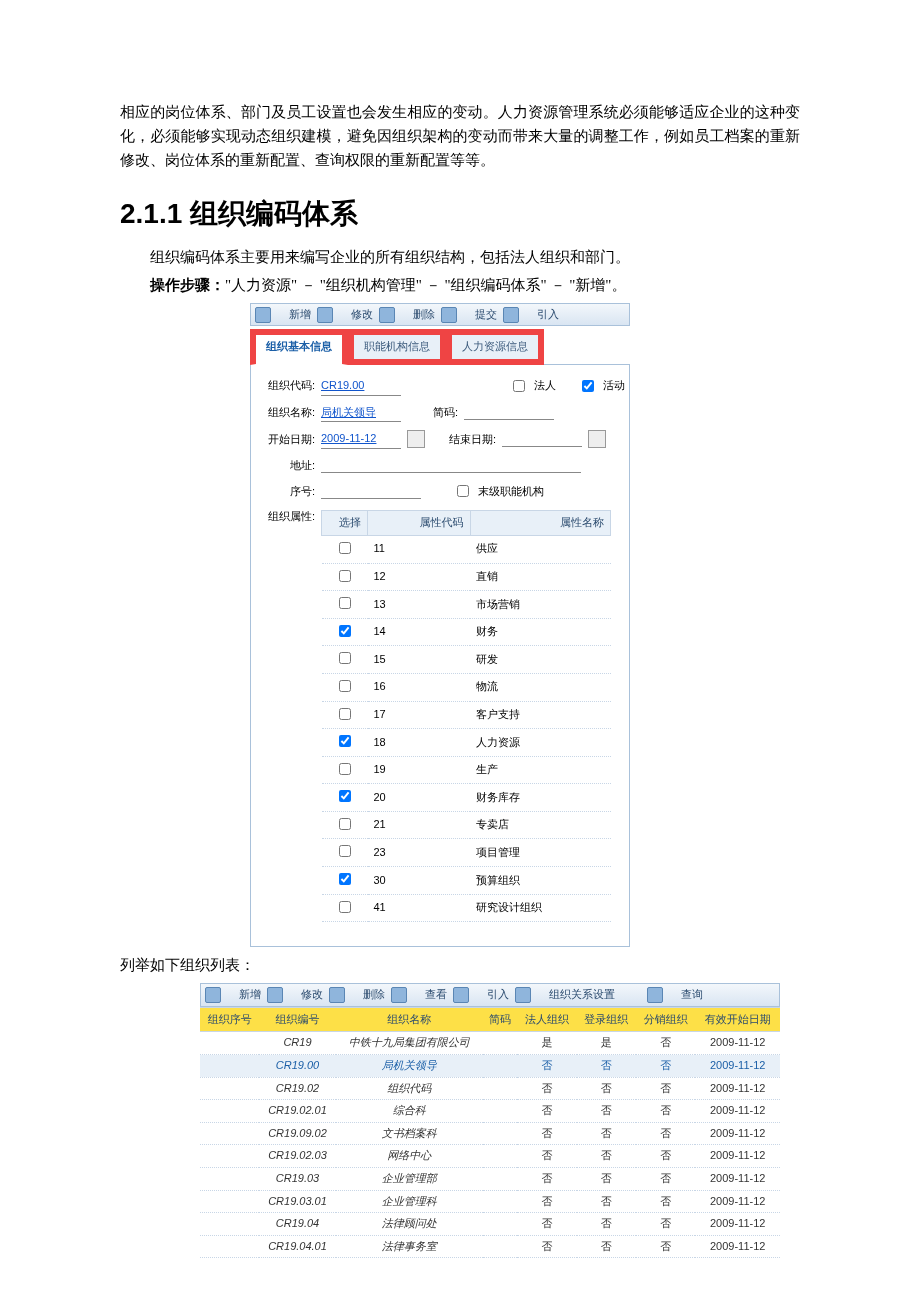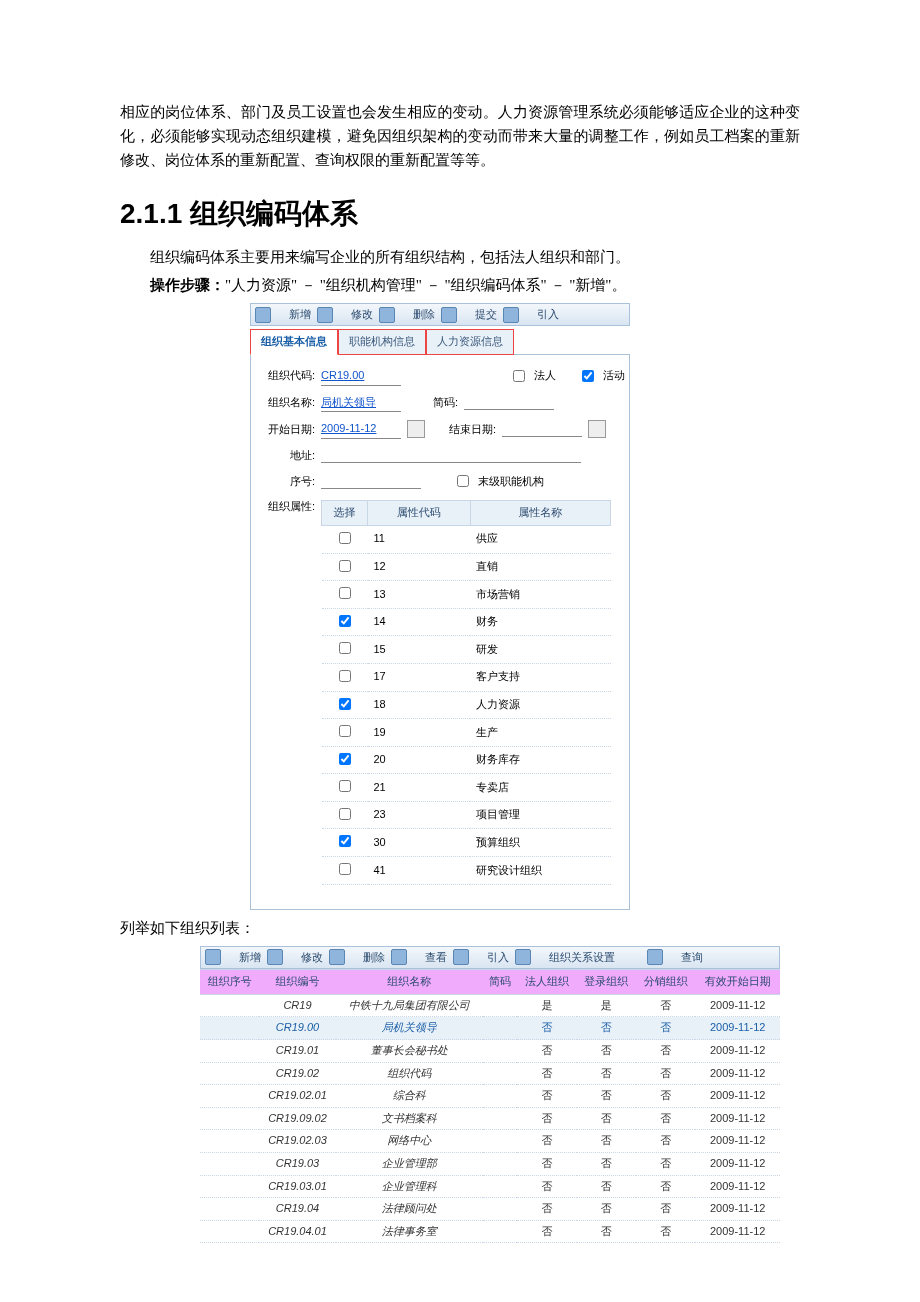--- a/index.html
+++ b/index.html
@@ -8,37 +8,37 @@
   h2 { font-family: Liberation Sans, sans-serif; font-size: 28px; font-weight: bold; margin: 20px 0 8px 0; }
   .indent { text-indent: 2em; }
   .bold { font-weight: bold; font-family: "SimHei", "黑体", sans-serif; }
   .figure { margin: 6px auto; }
   
   .app1 { width: 380px; margin-left: 130px; font-family: "SimSun", sans-serif; font-size: 11px; color: #000; }
   .toolbar { background: linear-gradient(#f3f7fb, #d9e5f2); border: 1px solid #a9c1da; padding: 2px 4px; display: flex; gap: 6px; }
   .tbtn { display: inline-flex; align-items: center; gap: 18px; color: #2a4a6e; cursor: pointer; }
   .ticon { width: 14px; height: 14px; display: inline-block; background: #8fb5dc; border: 1px solid #5a86b4; border-radius: 2px; }
   .tabs { display: flex; margin-top: 2px; }
-  .tab { padding: 3px 10px; border: 1px solid #ef4444; background: #e8f0f8; color: #3a597b; position: relative; top: 1px; }
+  .tab { padding: 3px 10px; border: 6px solid #ef4444; background: #e8f0f8; color: #3a597b; position: relative; top: 1px; }
   .tab.active { background: #fff; color: #1b5fa7; font-weight: bold; border-bottom: 1px solid #fff; }
   .panel { border: 1px solid #a9c1da; background: #fff; padding: 12px 4px 16px 16px; }
   .frow { display: flex; align-items: center; margin-bottom: 8px; gap: 6px; font-size: 11px; }
   .flabel { width: 48px; text-align: right; color: #000; flex: none; }
   .fval-link { color: #1155cc; text-decoration: underline; border-bottom: 1px solid #888; min-width: 80px; display: inline-block; }
   .underline-field { border: none; border-bottom: 1px solid #888; min-width: 90px; height: 14px; display: inline-block; }
   input[type=checkbox] { width: 12px; height: 12px; }
   .calicon { width: 16px; height: 16px; display: inline-block; background: #eee; border: 1px solid #999; }
   .attr-table { border-collapse: collapse; width: 290px; margin-top: 2px; font-size: 11px; }
-  .attr-table th { background: #e8f0f8; border: 1px solid #c8d6e6; padding: 3px 6px; font-weight: normal; color: #2a4a6e; }
+  .attr-table th { background: #e8f0f8; border: 1px solid #c8d6e6; padding: 3px 6px; font-weight: normal; color: #2a4a6e; text-align: right; }
   .attr-table td { border-bottom: 1px dotted #c8d6e6; padding: 3px 6px; }
   .attr-table td.chk { text-align: center; width: 34px; }
   
   .app2 { width: 580px; margin-left: 80px; font-family: "SimSun", sans-serif; font-size: 11px; }
   .list-table { border-collapse: collapse; width: 100%; font-size: 11px; }
-  .list-table th { background: #f0abfc; border-bottom: 1px solid #c8d6e6; border-top: 1px solid #c8d6e6; padding: 3px 4px; font-weight: normal; color: #2a4a6e; text-align: center; }
+  .list-table th { background: #fde047; border-bottom: 1px solid #c8d6e6; border-top: 1px solid #c8d6e6; padding: 3px 4px; font-weight: normal; color: #2a4a6e; text-align: center; }
   .list-table td { border-bottom: 1px dotted #c8d6e6; padding: 2px 4px; text-align: center; color: #333; }
   .list-table td.left { text-align: center; font-style: italic; }
   .list-table tr.sel td { background: #e8f0f8; color: #1b5fa7; }
 </style>
 </head>
 <body>
 
 <div class="page">
 
   <p class="para">相应的岗位体系、部门及员工设置也会发生相应的变动。人力资源管理系统必须能够适应企业的这种变化，必须能够实现动态组织建模，避免因组织架构的变动而带来大量的调整工作，例如员工档案的重新修改、岗位体系的重新配置、查询权限的重新配置等等。</p>
@@ -144,20 +144,25 @@
               </tr>
               <tr>
                 <td class="chk"><input type="checkbox" checked="" style=""></td>
                 <td class="left">14</td>
                 <td class="left">财务</td>
               </tr>
               <tr>
                 <td class="chk"><input type="checkbox" style=""></td>
                 <td class="left">15</td>
                 <td class="left">研发</td>
+              </tr>
+              <tr>
+                <td class="chk"><input type="checkbox" style=""></td>
+                <td class="left">16</td>
+                <td class="left">物流</td>
               </tr>
               <tr>
                 <td class="chk"><input type="checkbox" style=""></td>
                 <td class="left">17</td>
                 <td class="left">客户支持</td>
               </tr>
               <tr>
                 <td class="chk"><input type="checkbox" checked="" style=""></td>
                 <td class="left">18</td>
                 <td class="left">人力资源</td>
@@ -261,30 +266,20 @@
             <td class="left">CR19.00</td>
             <td class="left">局机关领导</td>
             <td></td>
             <td>否</td>
             <td>否</td>
             <td>否</td>
             <td>2009-11-12</td>
           </tr>
           <tr>
             <td></td>
-            <td class="left">CR19.01</td>
-            <td class="left">董事长会秘书处</td>
-            <td></td>
-            <td>否</td>
-            <td>否</td>
-            <td>否</td>
-            <td>2009-11-12</td>
-          </tr>
-          <tr>
-            <td></td>
             <td class="left">CR19.02</td>
             <td class="left">组织代码</td>
             <td></td>
             <td>否</td>
             <td>否</td>
             <td>否</td>
             <td>2009-11-12</td>
           </tr>
           <tr>
             <td></td>

